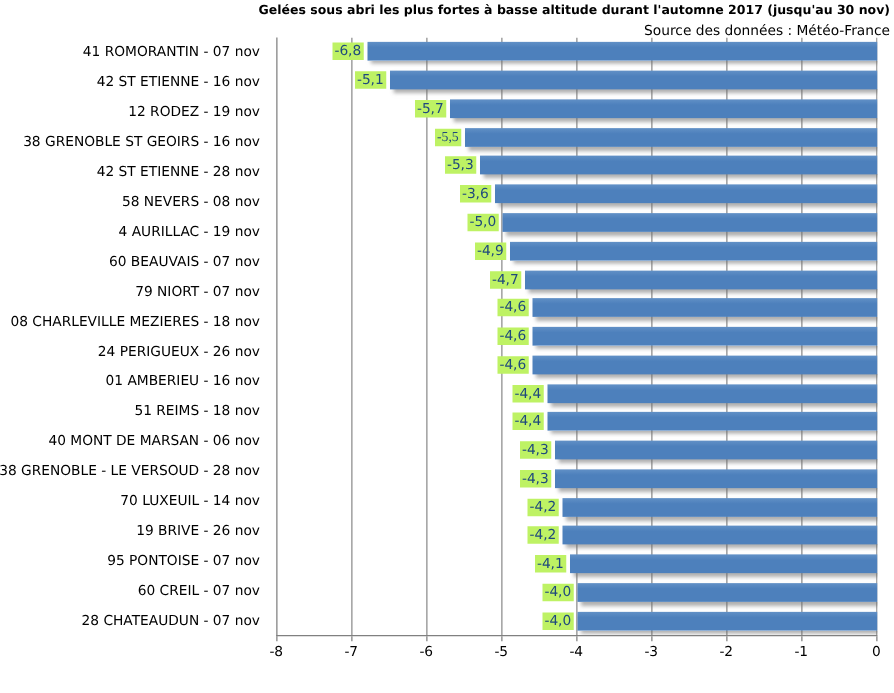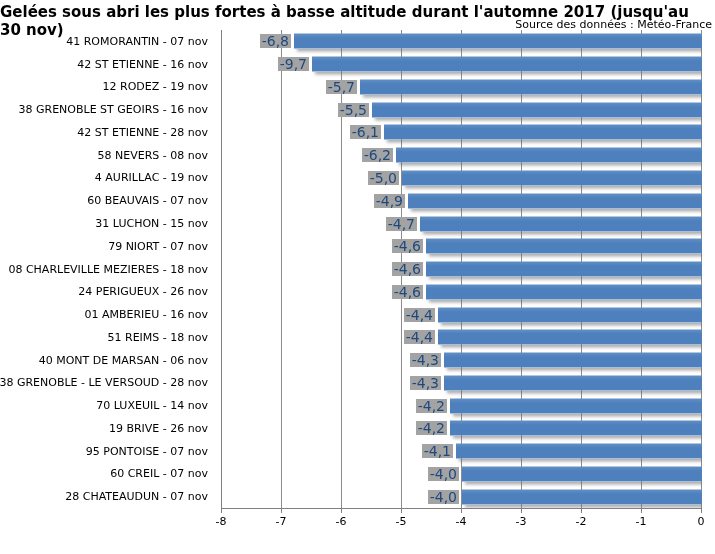--- a/index.html
+++ b/index.html
@@ -1,43 +1,43 @@
 <!DOCTYPE html>
 <html><head>
 <meta charset="utf-8">
 <style>
   html,body{margin:0;padding:0;background:#fff;}
   #canvas{
     position:relative;width:715px;height:554px;background:#ffffff;
     font-family:"DejaVu Sans","Liberation Sans",sans-serif;color:#000;overflow:hidden;
   }
   .chart-title{
-    position:absolute;top:3px;left:0;width:712px;
-    font-size:15px;font-weight:bold;letter-spacing:0px;
+    position:absolute;top:3px;left:0;width:712px;text-align:right;
+    font-size:10px;font-weight:bold;letter-spacing:0px;
   }
   .chart-subtitle{
     position:absolute;top:18px;left:0;width:712px;text-align:right;font-size:11px;
   }
   #plot{
     position:absolute;left:221px;top:30px;width:480px;height:478px;
     border-left:1px solid #808080;border-bottom:1px solid #808080;
     overflow:hidden;background:#fff;
   }
   .gridline{position:absolute;top:0;bottom:0;width:1px;background:#8c8c8c;z-index:1;}
   #rows{position:absolute;inset:0;display:flex;flex-direction:column;z-index:2;}
   .row{flex:1;position:relative;}
   .bar{
     position:absolute;right:0;top:50%;transform:translateY(-50%);height:15px;
     background:linear-gradient(to bottom,#6190c6 0%,#4d80bc 30%,#4d80bc 100%);
     box-shadow:3px 3px 3px rgba(110,110,110,0.55);
     z-index:3;
   }
   .value-label{
     position:absolute;top:50%;transform:translateY(-50%);
-    font-size:14px;color:#1f497d;background:#a3a3a3;padding:0 2px;
+    font-size:11px;color:#1f497d;background:#bef264;padding:0 2px;
     white-space:nowrap;z-index:2;line-height:14px;
   }
   #cat-labels{
     position:absolute;left:0;top:30px;width:213px;height:478px;
     display:flex;flex-direction:column;
   }
   .cat-label{
     flex:1;display:flex;align-items:center;justify-content:flex-end;
     font-size:11px;white-space:nowrap;padding-right:5px;color:#000;
   }
@@ -60,21 +60,20 @@
 
   <div id="cat-labels">
       <div class="cat-label">41 ROMORANTIN - 07 nov</div>
       <div class="cat-label">42 ST ETIENNE - 16 nov</div>
       <div class="cat-label">12 RODEZ - 19 nov</div>
       <div class="cat-label">38 GRENOBLE ST GEOIRS - 16 nov</div>
       <div class="cat-label">42 ST ETIENNE - 28 nov</div>
       <div class="cat-label">58 NEVERS - 08 nov</div>
       <div class="cat-label">4 AURILLAC - 19 nov</div>
       <div class="cat-label">60 BEAUVAIS - 07 nov</div>
-      <div class="cat-label">31 LUCHON - 15 nov</div>
       <div class="cat-label">79 NIORT - 07 nov</div>
       <div class="cat-label">08 CHARLEVILLE MEZIERES - 18 nov</div>
       <div class="cat-label">24 PERIGUEUX - 26 nov</div>
       <div class="cat-label">01 AMBERIEU - 16 nov</div>
       <div class="cat-label">51 REIMS - 18 nov</div>
       <div class="cat-label">40 MONT DE MARSAN - 06 nov</div>
       <div class="cat-label">38 GRENOBLE - LE VERSOUD - 28 nov</div>
       <div class="cat-label">70 LUXEUIL - 14 nov</div>
       <div class="cat-label">19 BRIVE - 26 nov</div>
       <div class="cat-label">95 PONTOISE - 07 nov</div>
@@ -92,37 +91,37 @@
         <div class="gridline" style="left: calc(75% - 1px);"></div>
         <div class="gridline" style="left: calc(87.5% - 1px);"></div>
         <div class="gridline" style="left: calc(100% - 1px);"></div>
       </div>
     <div id="rows">
         <div class="row">
           <div class="value-label" style="right: calc(85% + 3px);">-6,8</div>
           <div class="bar" style="width: 85%;"></div>
         </div>
         <div class="row">
-          <div class="value-label" style="right: calc(81.25% + 3px);">-9,7</div>
+          <div class="value-label" style="right: calc(81.25% + 3px);">-5,1</div>
           <div class="bar" style="width: 81.25%;"></div>
         </div>
         <div class="row">
           <div class="value-label" style="right: calc(71.25% + 3px);">-5,7</div>
           <div class="bar" style="width: 71.25%;"></div>
         </div>
         <div class="row">
-          <div class="value-label" style="right: calc(68.75% + 3px);">-5,5</div>
+          <div class="value-label" style="right: calc(68.75% + 3px); font-family: Liberation Serif, serif;">-5,5</div>
           <div class="bar" style="width: 68.75%;"></div>
         </div>
         <div class="row">
-          <div class="value-label" style="right: calc(66.25% + 3px);">-6,1</div>
+          <div class="value-label" style="right: calc(66.25% + 3px);">-5,3</div>
           <div class="bar" style="width: 66.25%;"></div>
         </div>
         <div class="row">
-          <div class="value-label" style="right: calc(63.75% + 3px);">-6,2</div>
+          <div class="value-label" style="right: calc(63.75% + 3px);">-3,6</div>
           <div class="bar" style="width: 63.75%;"></div>
         </div>
         <div class="row">
           <div class="value-label" style="right: calc(62.5% + 3px);">-5,0</div>
           <div class="bar" style="width: 62.5%;"></div>
         </div>
         <div class="row">
           <div class="value-label" style="right: calc(61.25% + 3px);">-4,9</div>
           <div class="bar" style="width: 61.25%;"></div>
         </div>

